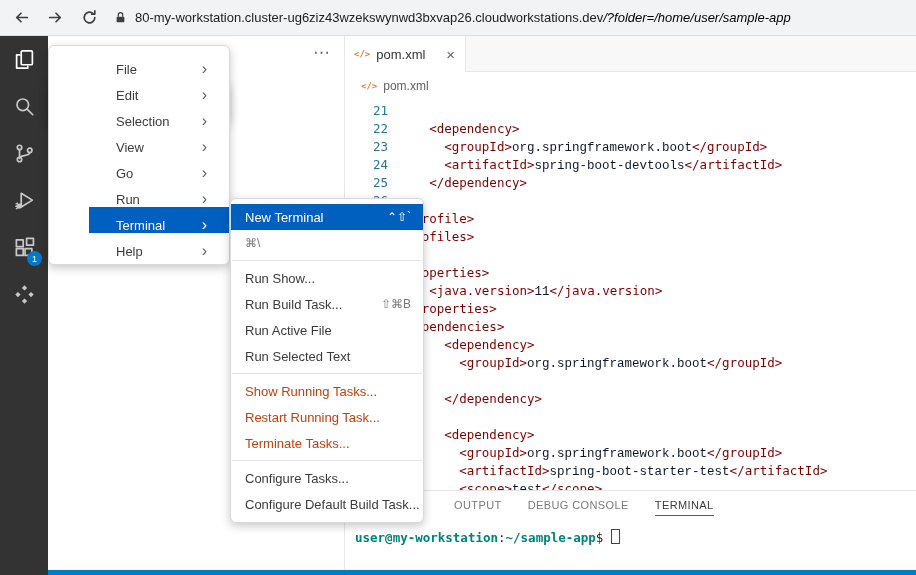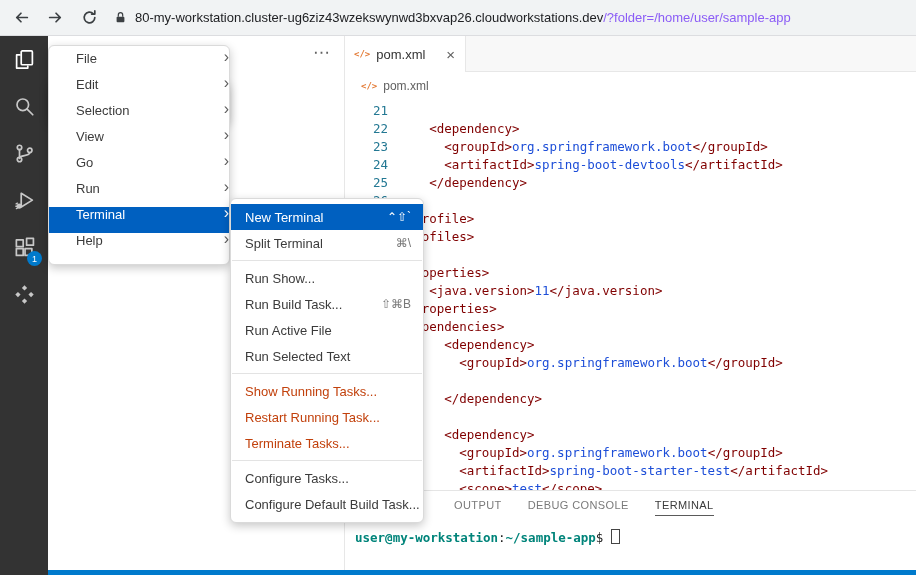--- a/index.html
+++ b/index.html
@@ -14,21 +14,21 @@
   .browser-bar{
     position:absolute;left:0;top:0;width:916px;height:36px;background:#f1f3f4;
     border-bottom:1px solid #dcdde0;display:flex;align-items:center;box-sizing:border-box;
     padding-left:12px;gap:16px;color:#3c4043;
   }
   .nav-btn{width:18px;height:18px;flex:none;display:flex;align-items:center;justify-content:center;}
   .nav-btn svg{width:17px;height:17px;stroke:#3c4043;fill:none;stroke-width:1.6;stroke-linecap:round;stroke-linejoin:round;}
   .url-box{display:flex;align-items:center;gap:8px;min-width:0;flex:1;}
   .lock-icon{width:13px;height:15px;flex:none;}
   .url{font-size:13px;color:#202124;white-space:nowrap;overflow:hidden;}
-  .url-path{color:#8b5cf6;}
+  .url-path{color:#000000;font-style:italic;}
 
   
   .activity-bar{position:absolute;left:0;top:36px;width:48px;height:539px;background:#333333;}
   .ab-item{width:48px;display:flex;align-items:center;justify-content:center;color:#c8c8c8;position:relative;}
   .ab-item.menu{height:42px;}
   .ab-item.reg{height:47px;}
   .ab-item.active{color:#ffffff;}
   .ab-item svg{width:21px;height:21px;stroke:currentColor;fill:none;stroke-width:1.3;stroke-linecap:round;stroke-linejoin:round;}
   .ab-badge{
     position:absolute;right:6px;bottom:5px;width:15px;height:15px;border-radius:50%;
@@ -55,41 +55,41 @@
     font-size:12px;color:#616161;
   }
   .code{
     position:absolute;left:346px;top:99px;width:570px;height:391px;background:#fff;overflow:hidden;
     font-family:"DejaVu Sans Mono","Liberation Mono",monospace;font-size:12.5px;padding-top:3px;
   }
   .code-line{height:18px;line-height:18px;display:flex;white-space:pre;flex-direction:column;}
   .ln{display:inline-block;width:42px;text-align:right;color:var(--line-number,#237893);flex:none;}
   .lc{white-space:pre;padding-left:38px;color:#111;}
   .tok-tag{color:var(--xml-tag,#800000);}
-  .tok-text{color:#1d4ed8;}
+  .tok-text{color:#0f172a;font-family:Liberation Mono, monospace;}
 
   
   .panel{position:absolute;left:346px;top:490px;width:570px;height:80px;background:#fff;border-top:1px solid #e5e5e5;box-sizing:border-box;}
   .panel-tabs{display:flex;gap:26px;padding:8px 0 0 108px;font-size:11px;letter-spacing:.4px;color:#7a7a7a;}
   .panel-tab{padding-bottom:4px;cursor:default;}
   .panel-tab.active{color:#3b3b3b;border-bottom:1px solid #5a5a5a;}
   .terminal-line{margin:13px 0 1px 9px;font-family:"DejaVu Sans Mono","Liberation Mono",monospace;font-size:12.5px;color:#222;}
   .prompt-host,.prompt-path{color:var(--prompt-green,#00847a);font-weight:bold;}
   .cursor{display:inline-block;width:7px;height:13px;border:1px solid #444;margin-left:8px;vertical-align:-2px;}
 
   .status-bar{position:absolute;left:48px;top:570px;width:868px;height:5px;background:var(--status-bar-blue,#007acc);}
 
   
   .menu,.submenu{
     position:absolute;background:#ffffff;border:1px solid #dadada;border-radius:6px;
     box-shadow:0 3px 10px rgba(0,0,0,.22);padding:5px 0;box-sizing:border-box;font-size:13px;color:#3b3b3b;
   }
   .menu{left:48px;top:45px;width:182px;z-index:60;}
   .submenu{left:230px;top:198px;width:194px;z-index:61;}
-  .menu-item{height:26px;display:flex;align-items:flex-start;padding:0 0 0 27px;}
+  .menu-item{height:26px;display:flex;align-items:flex-end;padding:0 22px 0 27px;margin-left:40px;}
   .submenu-item{height:26px;display:flex;align-items:center;padding:0 12px 0 14px;}
   .menu-item.active,.submenu-item.active{background:var(--accent-blue,#0060c0);color:#fff;}
   .submenu-item.disabled{color:#c2410c;}
   .mi-label{flex:1;white-space:nowrap;}
   .mi-chevron{font-size:16px;color:#5f5f5f;line-height:1;margin-top:-2px;}
   .menu-item.active .mi-chevron{color:#fff;}
   .mi-shortcut{color:#777;font-size:12px;white-space:nowrap;}
   .submenu-item.active .mi-shortcut{color:#fff;}
   .menu-sep{height:1px;background:#e3e3e3;margin:4px 1px;}
 </style>
@@ -262,21 +262,20 @@
         <span class="mi-chevron">›</span>
       </div>
     </div>
 
   <div class="submenu">
       <div class="submenu-item active">
         <span class="mi-label">New Terminal</span>
         <span class="mi-shortcut">⌃⇧`</span>
       </div>
       <div class="submenu-item">
-        <span class="mi-label">Split Terminal</span>
         <span class="mi-shortcut">⌘\</span>
       </div>
       <div class="menu-sep"></div>
       <div class="submenu-item">
         <span class="mi-label">Run Show...</span>
       </div>
       <div class="submenu-item">
         <span class="mi-label">Run Build Task...</span>
         <span class="mi-shortcut">⇧⌘B</span>
       </div>

